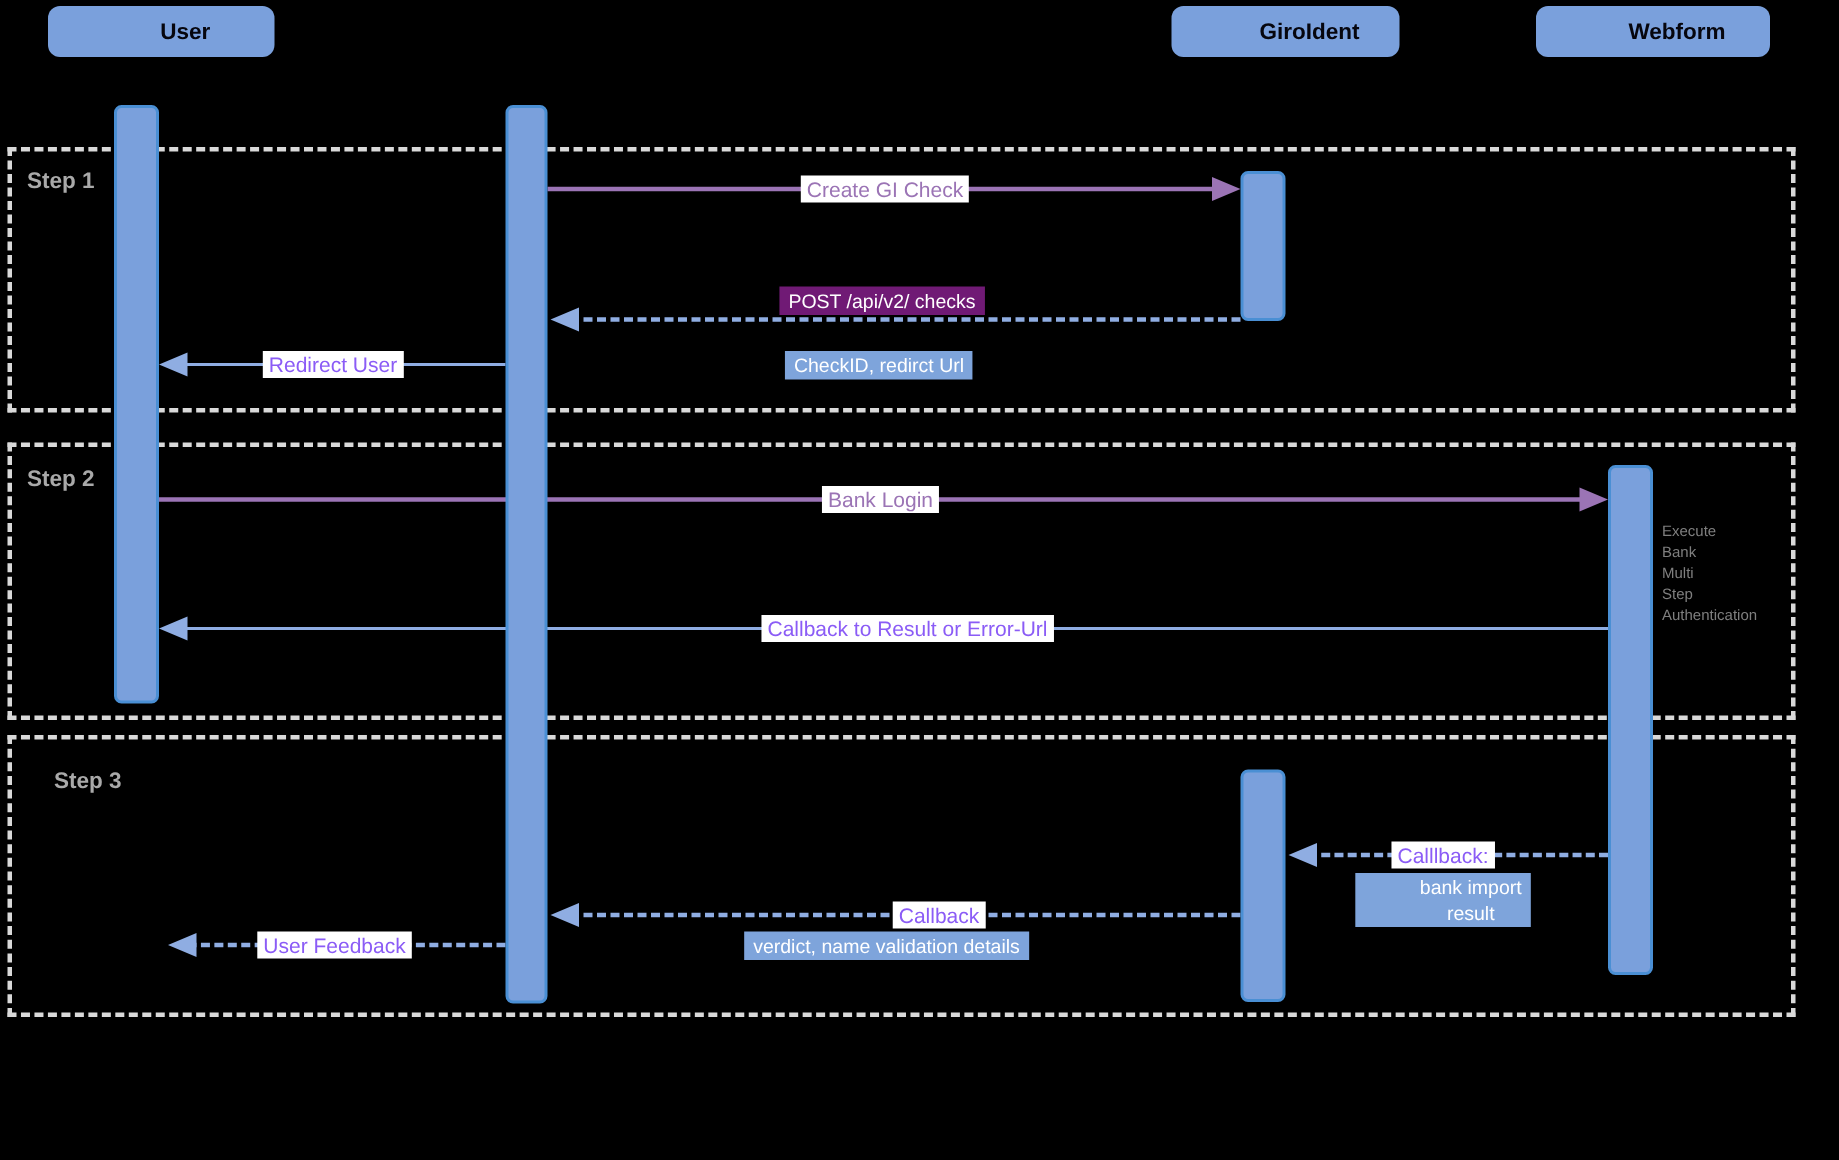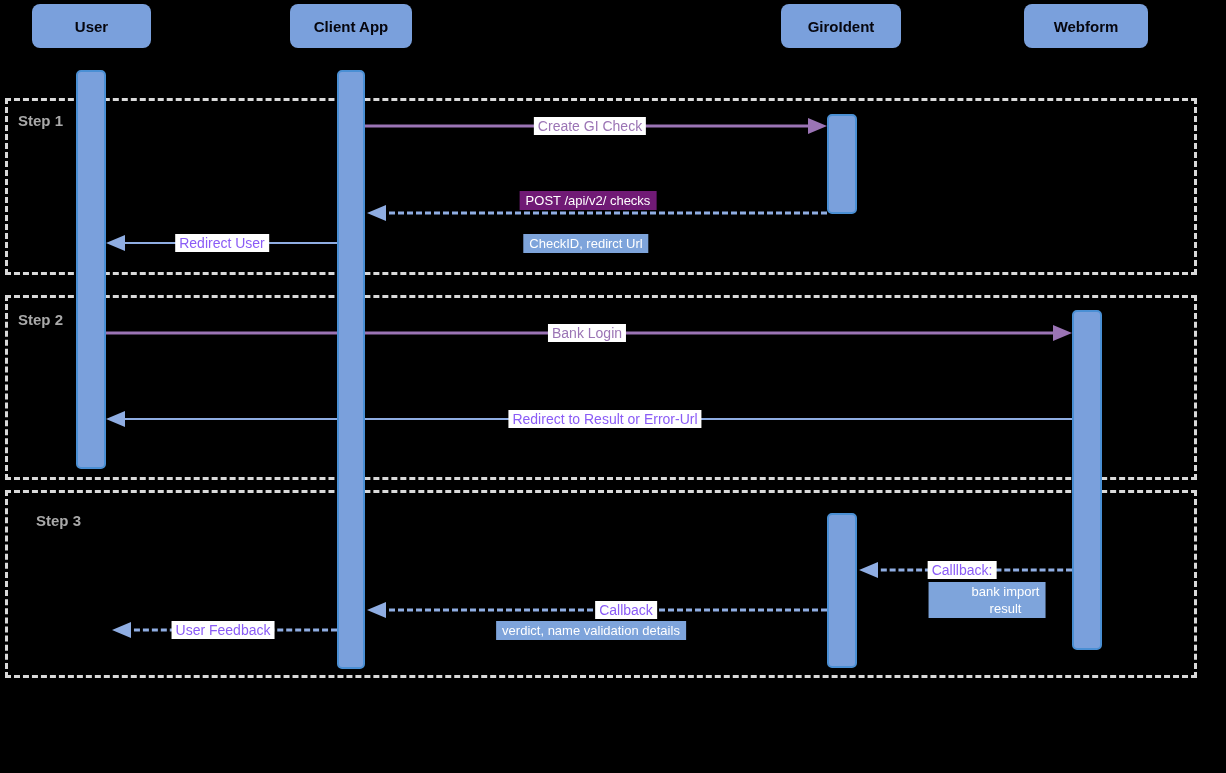--- a/index.html
+++ b/index.html
@@ -5,23 +5,23 @@
   html,body{margin:0;padding:0;background:#000;}
   .canvas{
     position:relative;width:1226px;height:773px;background:#000;
     font-family:"Liberation Sans", sans-serif;overflow:hidden;
   }
   
   .frame{position:absolute;left:5px;width:1192px;border:3px dashed #d9d9d9;box-sizing:border-box;z-index:0;}
   .step-label{position:absolute;font-size:15px;font-weight:bold;color:#a9a9a9;z-index:3;}
   
   .actor{
-    position:absolute;top:4px;height:44px;background:#7aa0dc;border-radius:8px;
+    position:absolute;top:4px;height:34px;background:#7aa0dc;border-radius:8px;
     display:flex;align-items:center;justify-content:center;
-    color:#06060e;font-weight:bold;font-size:15px;z-index:4;
+    color:#06060e;font-weight:bold;font-size:15px;z-index:4;padding-left:32px;
   }
   
   .bar{position:absolute;background:#7aa0dc;border:2px solid #4a8fd4;border-radius:5px;box-sizing:border-box;z-index:2;}
   
   .msg{position:absolute;height:16px;z-index:1;}
   .msg.purple{color:#9b74b5;}
   .msg.blue{color:#8fade2;}
   .ln{position:absolute;left:0;right:0;top:50%;transform:translateY(-50%);height:0;}
   .ln.solid{border-top:3px solid currentColor;}
   .ln.solid.thin{border-top-width:2px;}
@@ -98,30 +98,34 @@
 
   <div class="tag onwhite purpletext" style="left:590px;top:117px;">Create GI Check</div>
   <div class="tag sub purplebg" style="left:588px;top:145px;">POST /api/v2/ checks</div>
 
   <div class="tag sub bluebg" style="left:586px;top:234px;">CheckID, redirct Url</div>
 
   <div class="tag onwhite bluetext" style="left:222px;top:234px;">Redirect User</div>
 
   <div class="tag onwhite purpletext" style="left:587px;top:324px;">Bank Login</div>
 
-  <div class="tag onwhite bluetext" style="left:605px;top:410px;">Redirect to Result or Error-Url</div>
+  <div class="tag onwhite bluetext" style="left:605px;top:410px;">Callback to Result or Error-Url</div>
 
   <div class="tag onwhite bluetext" style="left:962px;top:561px;">Calllback:</div>
-  <div class="tag sub bluebg multi" style="left:987px;top:582px;padding-left:43px;">bank import
+  <div class="tag sub bluebg multi" style="left:962px;top:582px;padding-left:43px;">bank import
 result</div>
 
   <div class="tag onwhite bluetext" style="left:626px;top:601px;">Callback</div>
   <div class="tag sub bluebg" style="left:591px;top:621px;">verdict, name validation details</div>
 
   <div class="tag onwhite bluetext" style="left:223px;top:621px;">User Feedback</div>
 
+  <div class="note" style="left:1108px;top:348px;">Execute
+Bank
+Multi
+Step
+Authentication</div>
 
   <div class="actor" style="left:32px;width:119px;">User</div>
-  <div class="actor" style="left:290px;width:122px;">Client App</div>
   <div class="actor" style="left:781px;width:120px;">GiroIdent</div>
   <div class="actor" style="left:1024px;width:124px;">Webform</div>
 
 </div>
 
 </body></html>

